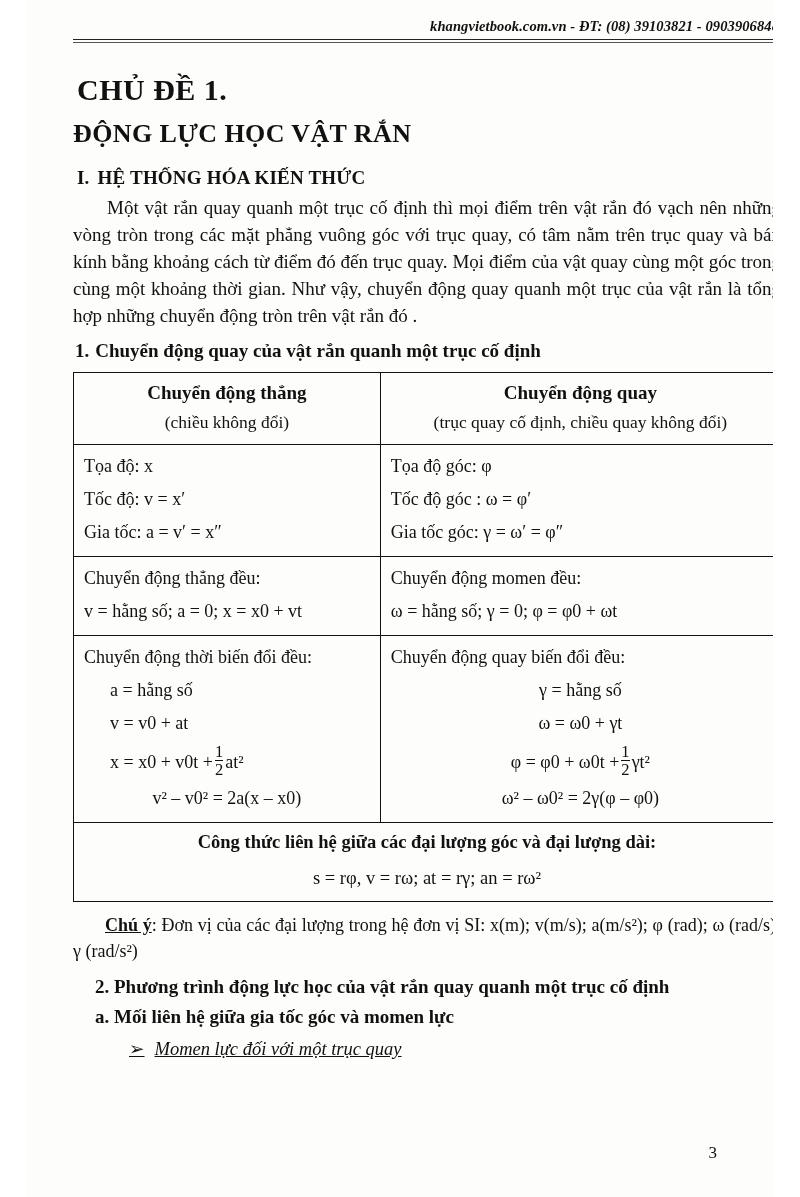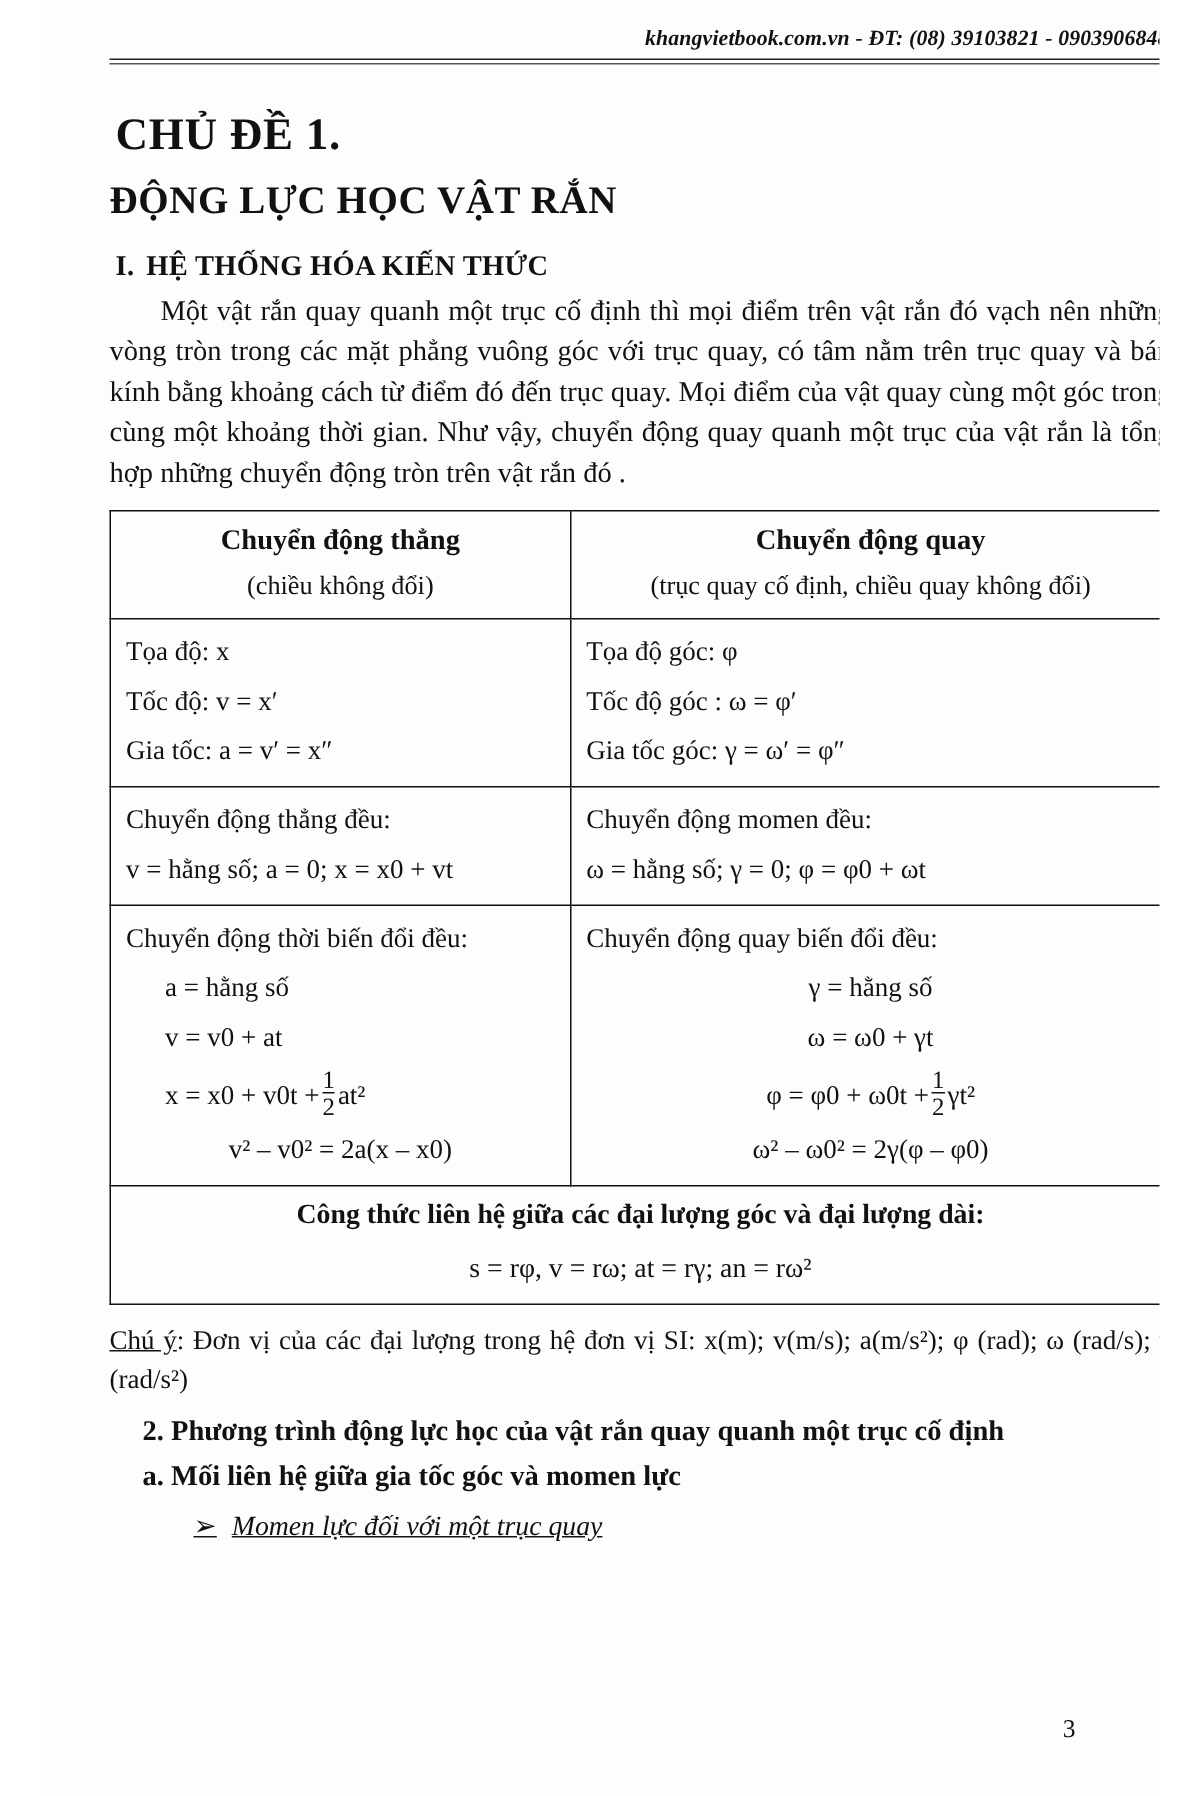--- a/index.html
+++ b/index.html
@@ -144,22 +144,23 @@
   .frac .d { display: block; border-top: 1.1px solid #111; line-height: 1.1; }
 
   
   .note {
     font-size: 18px;
     line-height: 1.45;
     margin-top: 10px;
     text-align: justify;
   }
   .note .lbl {
-    font-weight: normal;
+    font-weight: bold;
     text-decoration: underline;
+    margin-left: 32px;
   }
   .numbered {
     font-size: 19px;
     font-weight: bold;
     margin-top: 12px;
     margin-left: 22px;
   }
   .numbered2 {
     font-size: 19px;
     font-weight: bold;
@@ -196,20 +197,23 @@
     <div class="header-rule2"></div>
 
     <div class="chude">CHỦ ĐỀ 1.</div>
     <div class="maintitle">ĐỘNG LỰC HỌC VẬT RẮN</div>
 
     <div class="section-head">
       <span class="num">I.</span><span>HỆ THỐNG HÓA KIẾN THỨC</span>
     </div>
     <div class="body-text">Một vật rắn quay quanh một trục cố định thì mọi điểm trên vật rắn đó vạch nên những vòng tròn trong các mặt phẳng vuông góc với trục quay, có tâm nằm trên trục quay và bán kính bằng khoảng cách từ điểm đó đến trục quay. Mọi điểm của vật quay cùng một góc trong cùng một khoảng thời gian. Như vậy, chuyển động  quay quanh một trục của vật rắn là tổng hợp những chuyển động tròn trên vật rắn đó .</div>
 
+    <div class="sub-head">
+      <span class="num">1.</span><span>Chuyển động quay của vật rắn quanh một trục cố định</span>
+    </div>
 
     <table class="cmp">
       <tbody>
           <tr>
         <td class="col-l thead-cell">
           <div class="thead-main">Chuyển động thẳng</div>
           <div class="thead-sub">(chiều không đổi)</div>
         </td>
         <td class="col-r thead-cell">
           <div class="thead-main">Chuyển động quay</div>

